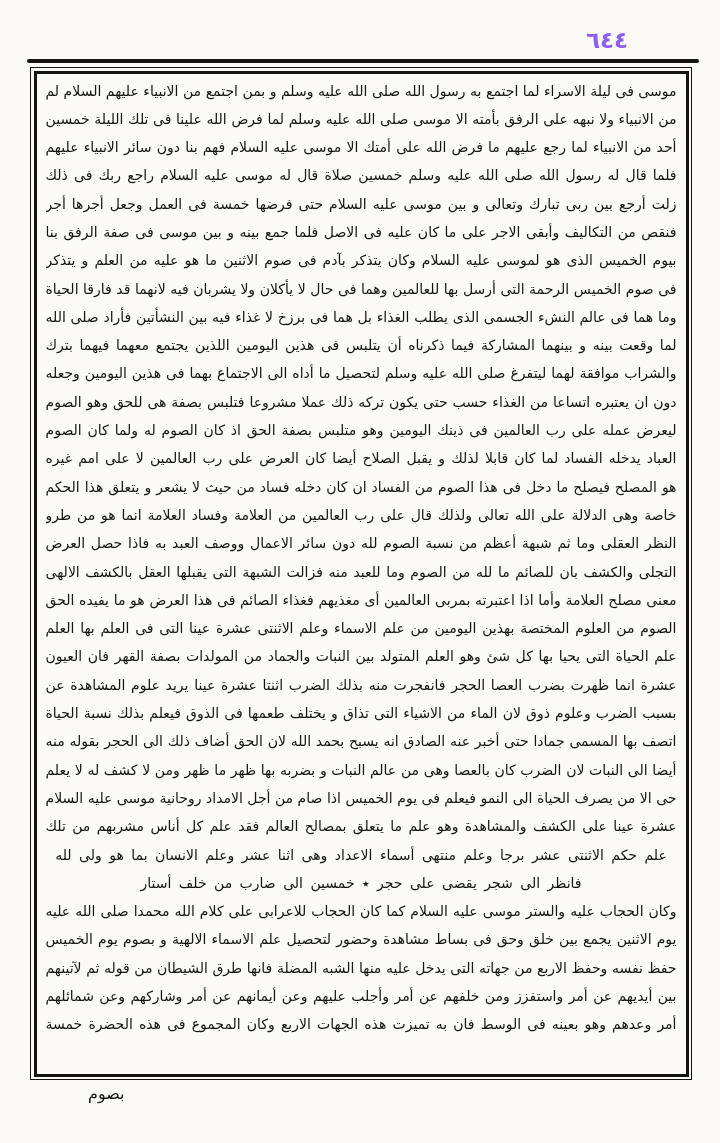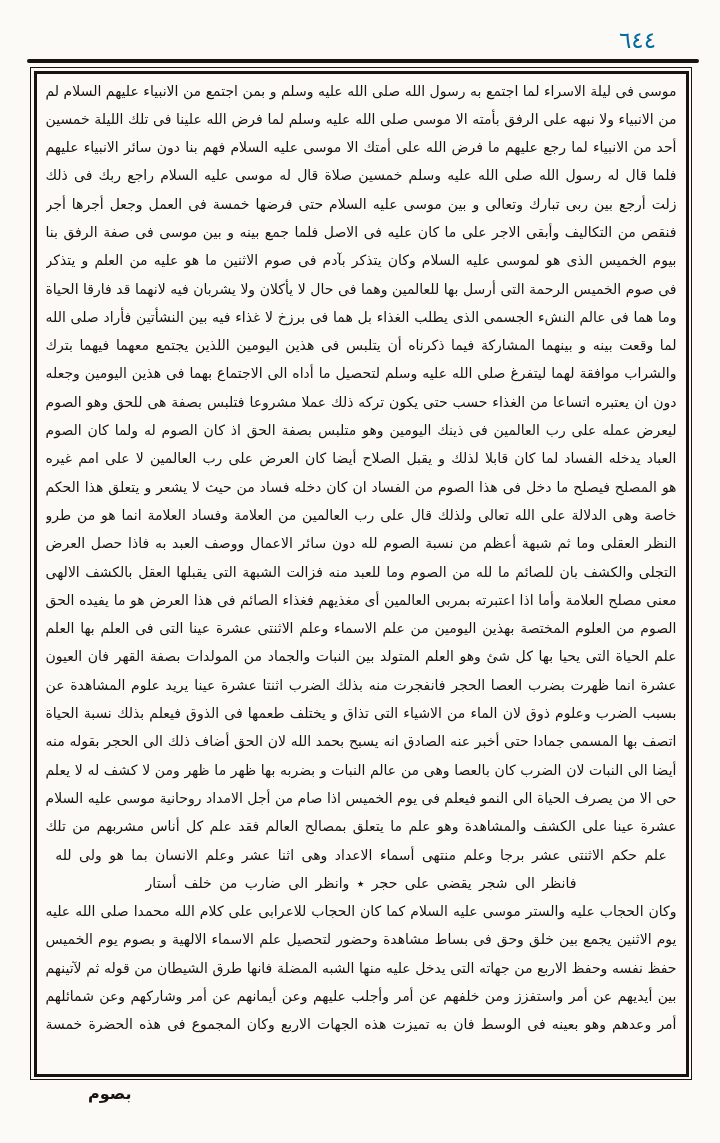--- a/index.html
+++ b/index.html
@@ -4,22 +4,22 @@
 <style>
   html,body{margin:0;padding:0;}
   body{
     width:720px;height:1143px;position:relative;overflow:hidden;
     background:#fbfaf7;
     font-family:"DejaVu Sans", sans-serif;
     color:#17130e;
   }
   .page-number{
     position:absolute;top:27px;right:64px;width:70px;
-    font-size:23px;font-weight:normal;text-align:right;
-    color:#0369a1;letter-spacing:1px;
+    font-size:23px;font-weight:bold;text-align:left;
+    color:#8b5cf6;letter-spacing:1px;
   }
   .top-rule{
     position:absolute;left:27px;top:59px;width:672px;height:4px;
     background:#17130e;border-radius:2px;
   }
   .frame-outer{
     position:absolute;left:30px;top:67px;width:662px;height:1013px;
     border:1.5px solid #17130e;background:#fbfaf7;box-sizing:border-box;
   }
   .frame-inner{
@@ -33,21 +33,21 @@
     height:28.3px;line-height:28.3px;overflow:hidden;
     font-size:14px;font-weight:500;
     text-align:justify;text-align-last:justify;text-justify:inter-word;
     white-space:nowrap_disabled; 
   }
   .tline.center{
     text-align:center;text-align-last:center;word-spacing:3px;
   }
   .catchword{
     position:absolute;left:88px;top:1084px;
-    font-size:16px;font-weight:bold;color:#17130e;
+    font-size:16px;font-weight:normal;color:#17130e;
   }
 </style>
 </head>
 <body>
 
 <div class="page-number">٦٤٤</div>
 
 <div class="top-rule"></div>
 
 <div class="frame-outer">
@@ -74,21 +74,21 @@
         <div class="tline">معنى مصلح العلامة وأما اذا اعتبرته بمربى العالمين أى مغذيهم فغذاء الصائم فى هذا العرض هو ما يفيده الحق فى هذا</div>
         <div class="tline">الصوم من العلوم المختصة بهذين اليومين من علم الاسماء وعلم الاثنتى عشرة عينا التى فى العلم بها العلم بكل ما سوى الله وهو</div>
         <div class="tline">علم الحياة التى يحيا بها كل شئ وهو العلم المتولد بين النبات والجماد من المولدات بصفة القهر فان العيون الاثنتى</div>
         <div class="tline">عشرة انما ظهرت بضرب العصا الحجر فانفجرت منه بذلك الضرب اثنتا عشرة عينا يريد علوم المشاهدة عن مجاهدة</div>
         <div class="tline">بسبب الضرب وعلوم ذوق لان الماء من الاشياء التى تذاق و يختلف طعمها فى الذوق فيعلم بذلك نسبة الحياة كيف</div>
         <div class="tline">اتصف بها المسمى جمادا حتى أخبر عنه الصادق انه يسبح بحمد الله لان الحق أضاف ذلك الى الحجر بقوله منه ومن</div>
         <div class="tline">أيضا الى النبات لان الضرب كان بالعصا وهى من عالم النبات و بضربه بها ظهر ما ظهر ومن لا كشف له لا يعلم ان النبات</div>
         <div class="tline">حى الا من يصرف الحياة الى النمو فيعلم فى يوم الخميس اذا صام من أجل الامداد روحانية موسى عليه السلام فيه علم الاثنتى</div>
         <div class="tline">عشرة عينا على الكشف والمشاهدة وهو علم ما يتعلق بمصالح العالم فقد علم كل أناس مشربهم من تلك العيون فمن علمها</div>
         <div class="tline center">علم حكم الاثنتى عشر برجا وعلم منتهى أسماء الاعداد وهى اثنا عشر وعلم الانسان بما هو ولى لله تعالى</div>
-        <div class="tline center">فانظر الى شجر يقضى على حجر ٭ وانظر الى ضارب من خلف أستار</div>
+        <div class="tline center">فانظر الى شجر يقضى على حجر ٭ خمسين الى ضارب من خلف أستار</div>
         <div class="tline">وكان الحجاب عليه والستر موسى عليه السلام كما كان الحجاب للاعرابى على كلام الله محمدا صلى الله عليه وسلم فبصوم</div>
         <div class="tline">يوم الاثنين يجمع بين خلق وحق فى بساط مشاهدة وحضور لتحصيل علم الاسماء الالهية و بصوم يوم الخميس يجمع</div>
         <div class="tline">حفظ نفسه وحفظ الاربع من جهاته التى يدخل عليه منها الشبه المضلة فانها طرق الشيطان من قوله ثم لآتينهم من</div>
         <div class="tline">بين أيديهم عن أمر واستفزز ومن خلفهم عن أمر وأجلب عليهم وعن أيمانهم عن أمر وشاركهم وعن شمائلهم عن</div>
         <div class="tline">أمر وعدهم وهو بعينه فى الوسط فان به تميزت هذه الجهات الاربع وكان المجموع فى هذه الحضرة خمسة فاعتصم</div>
       </div>
   </div>
 </div>
 
 <div class="catchword">بصوم</div>

